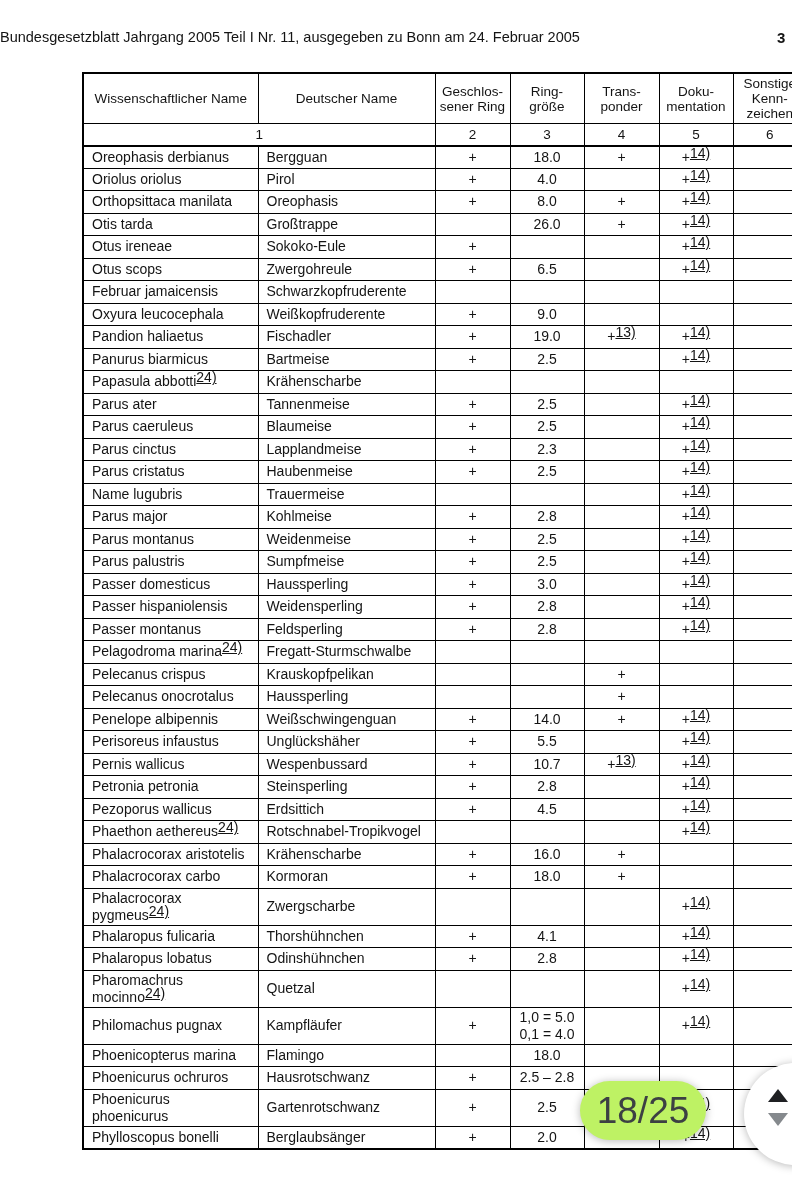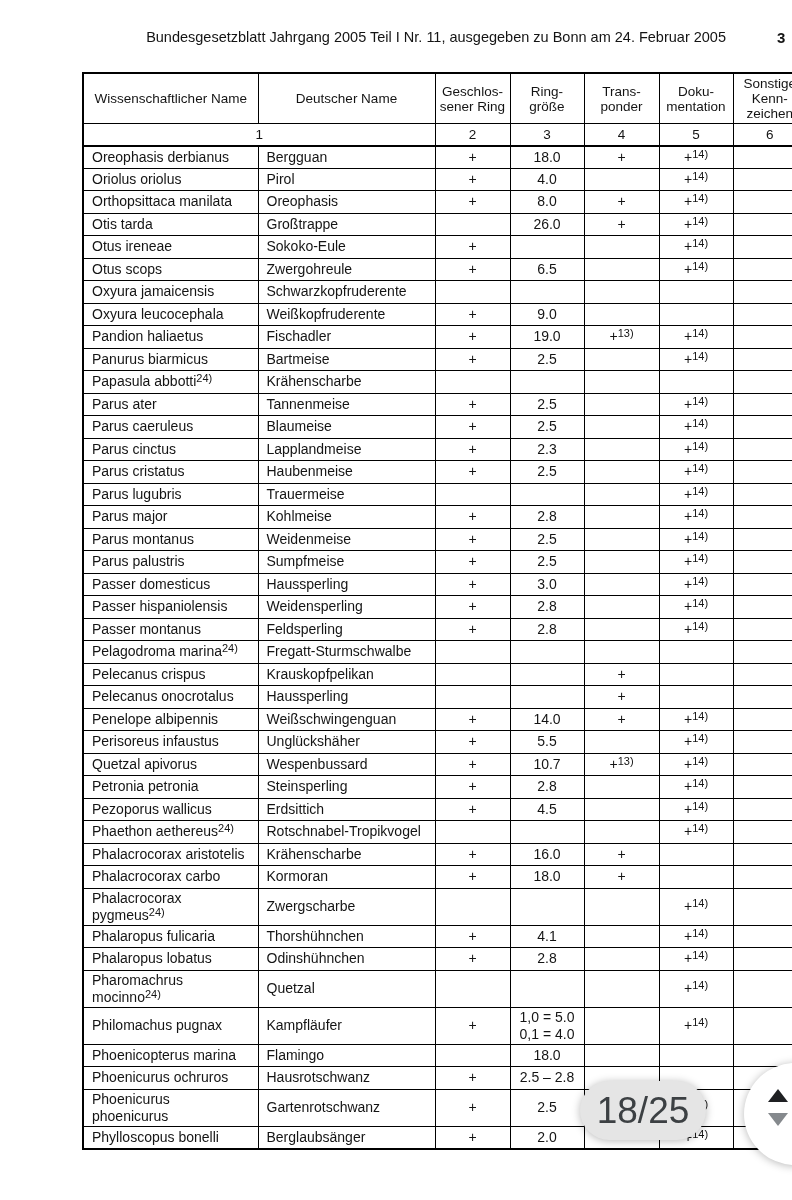--- a/index.html
+++ b/index.html
@@ -3,21 +3,21 @@
 <meta charset="utf-8">
 <style>
   html,body{margin:0;padding:0;}
   body{
     width:792px;height:1200px;position:relative;overflow:hidden;
     background:#ffffff;color:#141414;
     font-family:"Liberation Sans", sans-serif;
   }
   .doc-header{
     position:absolute;top:29px;left:0;width:726px;
-    text-align:right;font-size:14.5px;letter-spacing:0;
+    text-align:left;font-size:14.5px;letter-spacing:0;
   }
   .page-num{
     position:absolute;top:29px;left:777px;
     font-size:15px;font-weight:bold;
   }
   .table-wrap{
     position:absolute;left:82px;top:72px;width:710px;overflow:hidden;
   }
   table.gazette{
     border-collapse:collapse;table-layout:fixed;width:724px;
@@ -35,25 +35,25 @@
   tr.numbers-row td{
     height:22px;font-size:13.5px;text-align:center;vertical-align:middle;
     border-bottom:2px solid #000;padding:1px 2px;
   }
   tbody td{
     font-size:14px;height:22.5px;line-height:17px;
     padding:1px 8px;vertical-align:middle;
   }
   td.c-sci, td.c-de{text-align:left;}
   td.c-ring, td.c-size, td.c-trans, td.c-doku, td.c-sonst{text-align:center;padding:1px 4px;}
-  sup{font-size:11px;line-height:0;vertical-align:4px;}
+  sup{font-size:14px;line-height:0;vertical-align:4px;text-decoration:underline;}
   
   .page-pill{
     position:absolute;left:580px;top:1081px;width:126px;height:59px;
-    background:#e5e5e5;border-radius:30px;
+    background:#bef264;border-radius:30px;
     box-shadow:0 1px 8px rgba(0,0,0,.28);
     display:flex;align-items:center;justify-content:center;
     font-size:37px;color:#3c4043;z-index:6;
   }
   
   .scroll-handle{
     position:absolute;left:744px;top:1063px;width:102px;height:102px;
     background:#fff;border-radius:50%;
     box-shadow:0 1px 8px rgba(0,0,0,.28);z-index:6;
   }
@@ -153,21 +153,21 @@
         <tr>
           <td class="c-sci">Otus scops</td>
           <td class="c-de">Zwergohreule</td>
           <td class="c-ring">+</td>
           <td class="c-size">6.5</td>
           <td class="c-trans"></td>
           <td class="c-doku">+<sup>14)</sup></td>
           <td class="c-sonst"></td>
         </tr>
         <tr>
-          <td class="c-sci">Oxyura jamaicensis</td>
+          <td class="c-sci">Februar jamaicensis</td>
           <td class="c-de">Schwarzkopfruderente</td>
           <td class="c-ring"></td>
           <td class="c-size"></td>
           <td class="c-trans"></td>
           <td class="c-doku"></td>
           <td class="c-sonst"></td>
         </tr>
         <tr>
           <td class="c-sci">Oxyura leucocephala</td>
           <td class="c-de">Weißkopfruderente</td>
@@ -234,21 +234,21 @@
         <tr>
           <td class="c-sci">Parus cristatus</td>
           <td class="c-de">Haubenmeise</td>
           <td class="c-ring">+</td>
           <td class="c-size">2.5</td>
           <td class="c-trans"></td>
           <td class="c-doku">+<sup>14)</sup></td>
           <td class="c-sonst"></td>
         </tr>
         <tr>
-          <td class="c-sci">Parus lugubris</td>
+          <td class="c-sci">Name lugubris</td>
           <td class="c-de">Trauermeise</td>
           <td class="c-ring"></td>
           <td class="c-size"></td>
           <td class="c-trans"></td>
           <td class="c-doku">+<sup>14)</sup></td>
           <td class="c-sonst"></td>
         </tr>
         <tr>
           <td class="c-sci">Parus major</td>
           <td class="c-de">Kohlmeise</td>
@@ -342,21 +342,21 @@
         <tr>
           <td class="c-sci">Perisoreus infaustus</td>
           <td class="c-de">Unglückshäher</td>
           <td class="c-ring">+</td>
           <td class="c-size">5.5</td>
           <td class="c-trans"></td>
           <td class="c-doku">+<sup>14)</sup></td>
           <td class="c-sonst"></td>
         </tr>
         <tr>
-          <td class="c-sci">Quetzal apivorus</td>
+          <td class="c-sci">Pernis wallicus</td>
           <td class="c-de">Wespenbussard</td>
           <td class="c-ring">+</td>
           <td class="c-size">10.7</td>
           <td class="c-trans">+<sup>13)</sup></td>
           <td class="c-doku">+<sup>14)</sup></td>
           <td class="c-sonst"></td>
         </tr>
         <tr>
           <td class="c-sci">Petronia petronia</td>
           <td class="c-de">Steinsperling</td>

